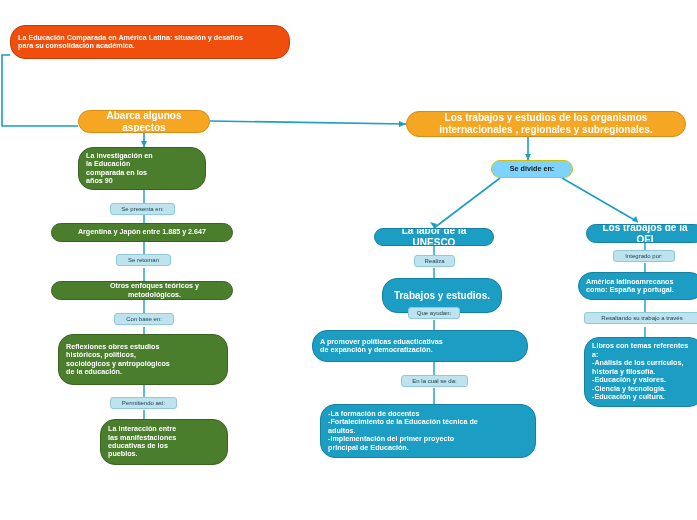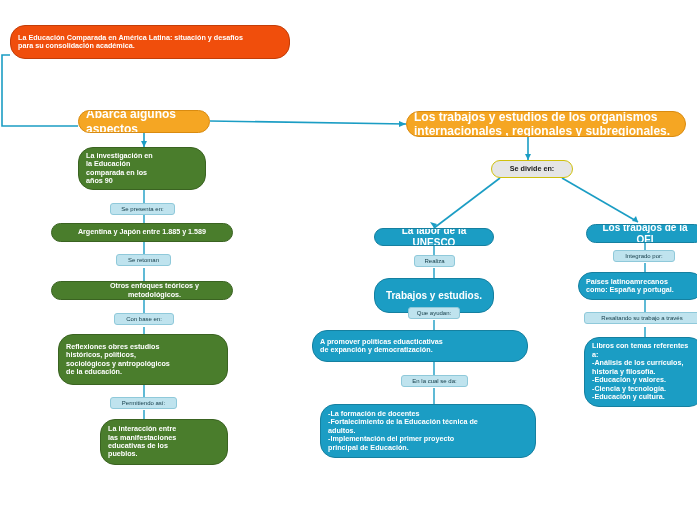--- a/index.html
+++ b/index.html
@@ -45,21 +45,22 @@
   
   .c-root {
     background: #f04e0c;
     border: 1px solid #c33d08;
     font-size: 7.2px;
     text-align: left;
   }
   .c-orange {
     background: #f5a623;
     border: 1px solid #d98b10;
-    font-size: 12px;
+    font-size: 10px;
+    text-align: center;
     justify-content: center;
   }
   .c-green {
     background: #4a7d2c;
     border: 1px solid #3a6321;
     font-size: 7.2px;
     text-align: left;
     align-items: center;
   }
   .c-green-c {
@@ -76,21 +77,21 @@
     text-align: left;
   }
   .c-teal-c {
     background: #1b9dc4;
     border: 1px solid #1580a0;
     font-size: 10px;
     text-align: center;
     justify-content: center;
   }
   .c-yellow {
-    background: #e5e5e5;
+    background: #7dd3fc;
     border: 1px solid #cfc00c;
     color: #1a1a1a;
     font-size: 7.2px;
     text-align: center;
     justify-content: center;
   }
   .label {
     position: absolute;
     box-sizing: border-box;
     background: #bfe3ee;
@@ -172,21 +173,21 @@
 la Educación
 comparada en los
 años 90</span>
   </div>
 
   <div class="label" style="left:110px; top:203px; width:65px; height:12px;">
     <span>Se presenta en:</span>
   </div>
 
   <div class="node c-green-c" style="left:51px; top:223px; width:182px; height:19px;">
-    <span class="txt">Argentina y Japón entre 1.885 y 1.589</span>
+    <span class="txt">Argentina y Japón entre 1.885 y 2.647</span>
   </div>
 
   <div class="label" style="left:116px; top:254px; width:55px; height:12px;">
     <span>Se retoman</span>
   </div>
 
   <div class="node c-green-c" style="left:51px; top:281px; width:182px; height:19px;padding-left:32px;">
     <span class="txt">Otros enfoques teóricos y metodológicos.</span>
   </div>
 
@@ -217,21 +218,21 @@
   </div>
 
   <div class="node c-teal-c" style="left:374px; top:228px; width:120px; height:18px;">
     <span class="txt">La labor de la UNESCO</span>
   </div>
 
   <div class="label" style="left:414px; top:255px; width:41px; height:12px;">
     <span>Realiza</span>
   </div>
 
-  <div class="node c-teal-c" style="left:374px; top:278px; width:120px; height:35px;">
+  <div class="node c-teal-c" style="left:382px; top:278px; width:120px; height:35px;">
     <span class="txt">Trabajos y estudios.</span>
   </div>
 
   <div class="label" style="left:408px; top:307px; width:52px; height:12px;">
     <span>Que ayudan:</span>
   </div>
 
   <div class="node c-teal" style="left:312px; top:330px; width:216px; height:32px;">
     <span class="txt">A promover políticas eduacticativas
 de expanción y democratización.</span>
@@ -251,21 +252,21 @@
 
   <div class="node c-teal-c" style="left:586px; top:224px; width:118px; height:19px;">
     <span class="txt">Los trabajos de la OEI</span>
   </div>
 
   <div class="label" style="left:613px; top:250px; width:62px; height:12px;">
     <span>Integrado por:</span>
   </div>
 
   <div class="node c-teal" style="left:578px; top:272px; width:126px; height:28px;">
-    <span class="txt">Países latinoamrecanos
+    <span class="txt">América latinoamrecanos
 como: España y portugal.</span>
   </div>
 
   <div class="label" style="left:584px; top:312px; width:116px; height:12px;">
     <span>Resaltando su trabajo a través</span>
   </div>
 
   <div class="node c-teal" style="left:584px; top:337px; width:120px; height:70px;">
     <span class="txt">Libros con temas referentes
 a:

